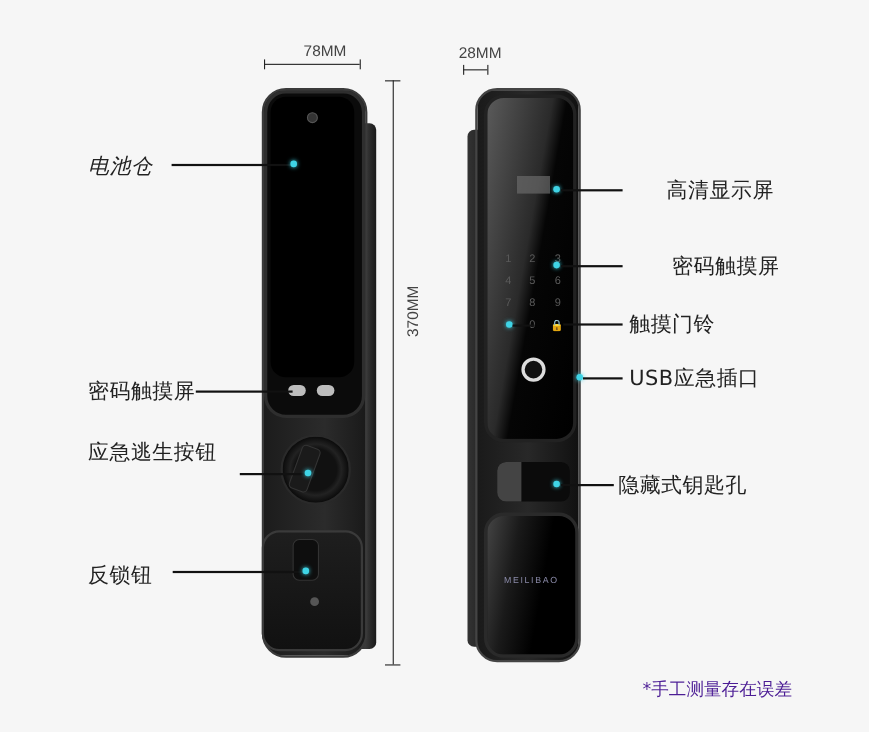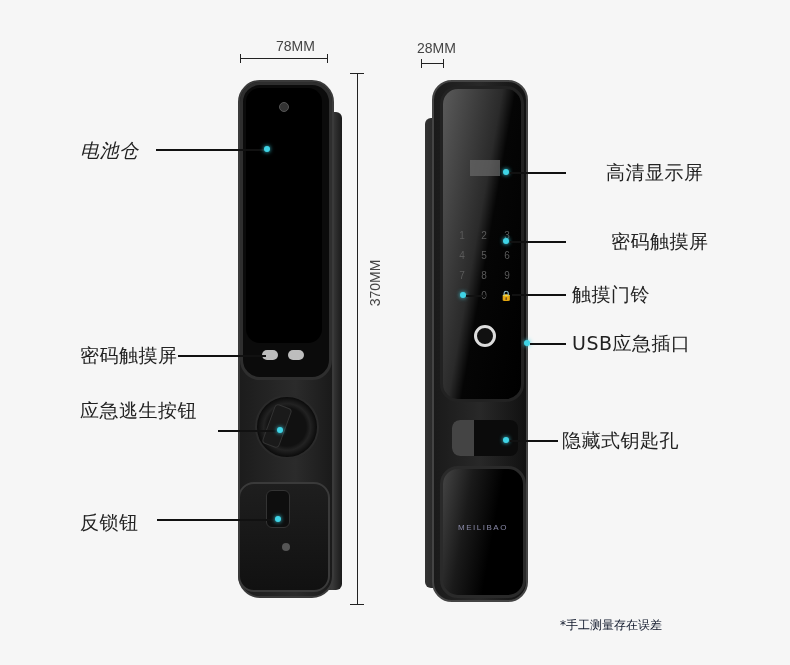--- a/index.html
+++ b/index.html
@@ -31,21 +31,21 @@
   .s-back{left:425px;top:118px;width:22px;height:470px;background:linear-gradient(90deg,#333,#1a1a1a);border-radius:6px;}
   .s-body{left:432px;top:80px;width:96px;height:522px;background:linear-gradient(90deg,#1a1a1a,#282828 50%,#111);border-radius:20px;border:2px solid #444;box-sizing:border-box;}
   .s-panel{left:440px;top:86px;width:84px;height:316px;background:linear-gradient(100deg,#5a5a5a 0%,#2a2a2a 45%,#050505 55%,#000 100%);border-radius:18px;border:3px solid #222;box-sizing:border-box;}
   .s-display{left:470px;top:160px;width:30px;height:16px;background:#6a6a6a;opacity:.7;}
   .s-key{position:absolute;font-size:10px;color:#5a5a5a;font-family:"Liberation Sans",sans-serif;width:14px;text-align:center;}
   .s-fp{left:474px;top:325px;width:22px;height:22px;border-radius:50%;background:#111;border:3px solid #ddd;box-sizing:border-box;}
   .s-keyhole{left:452px;top:420px;width:66px;height:36px;background:#0b0b0b;border-radius:8px;}
   .s-keyhole-hl{left:452px;top:420px;width:22px;height:36px;background:#444;border-radius:8px 0 0 8px;}
   .s-handle{left:440px;top:466px;width:86px;height:132px;background:linear-gradient(100deg,#444 0%,#1a1a1a 30%,#000 60%);border-radius:18px;border:3px solid #2a2a2a;box-sizing:border-box;}
   .s-brand{left:453px;top:523px;width:60px;font-size:8px;color:#8a8aa8;letter-spacing:1.5px;font-family:"Liberation Sans",sans-serif;text-align:center;}
-  .note{left:560px;top:617px;font-size:12px;color:#0f172a;}
+  .note{left:584px;top:617px;font-size:16px;color:#4c1d95;}
 </style>
 </head>
 <body>
 
 <div class="dim" style="left:276px;top:38px;">78MM</div>
 <div class="hline" style="left:240px;top:58px;width:87px;"></div>
 <div class="tick-v" style="left:240px;top:54px;"></div>
 <div class="tick-v" style="left:327px;top:54px;"></div>
 
 <div class="dim" style="left:417px;top:40px;">28MM</div>

